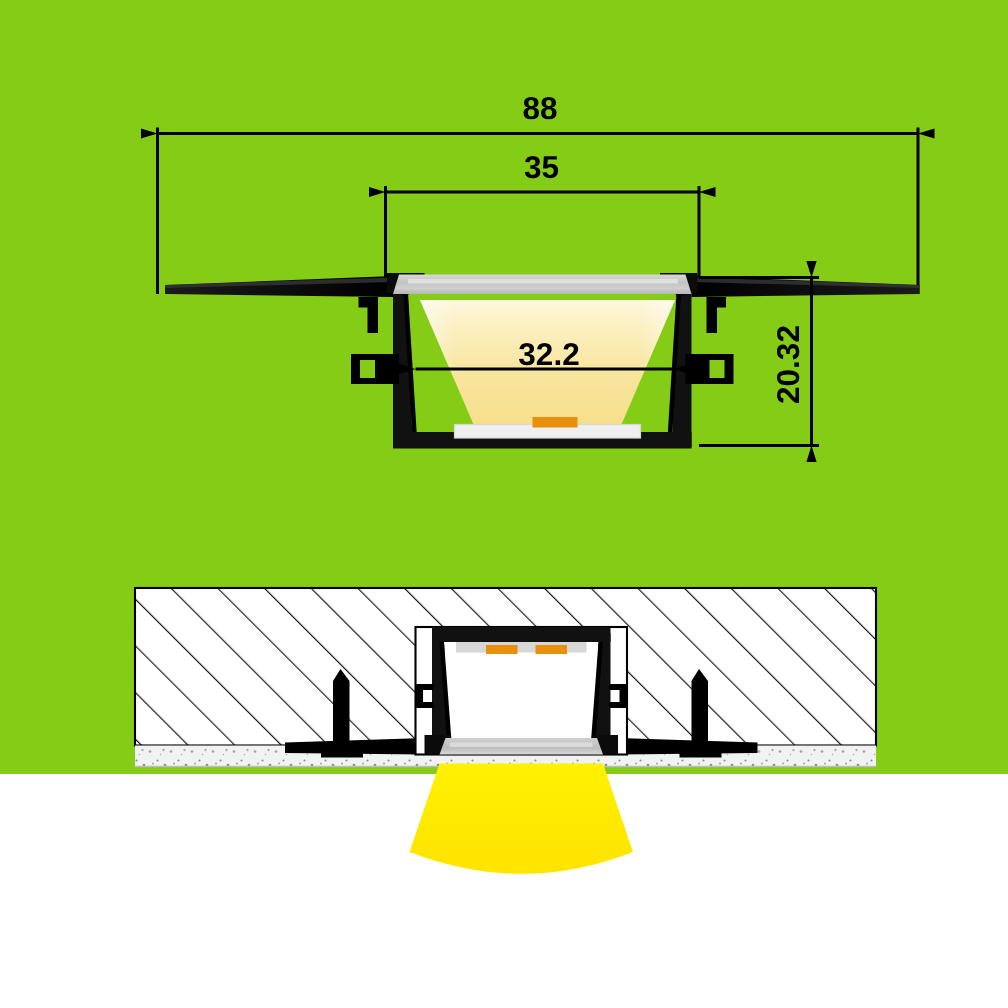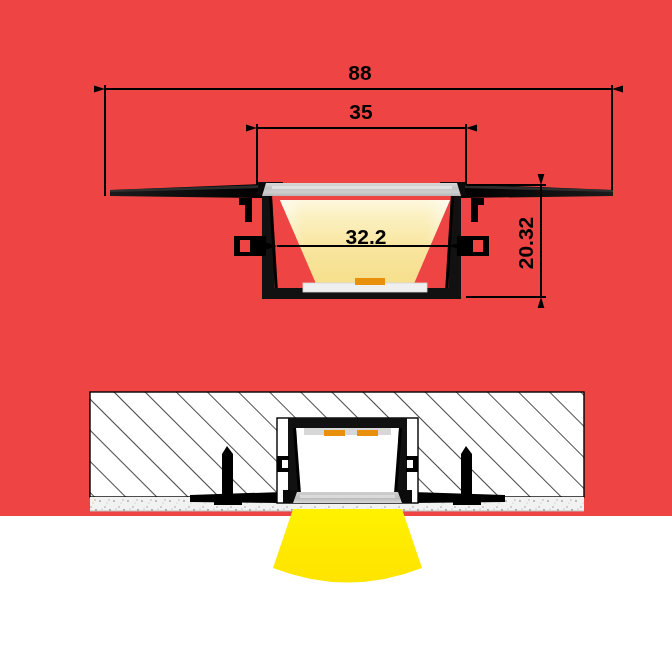--- a/index.html
+++ b/index.html
@@ -10,21 +10,21 @@
   body {
     width: 672px;
     height: 672px;
     font-family: "Liberation Sans", sans-serif;
     overflow: hidden;
   }
   #page {
     position: relative;
     width: 672px;
     height: 516px;
-    background: #ef4444;
+    background: #84cc16;
   }
   svg.drawing {
     display: block;
     position: absolute;
     left: 0;
     top: 0;
   }
   .dimtext {
     font-family: "Liberation Sans", sans-serif;
     font-size: 21px;

